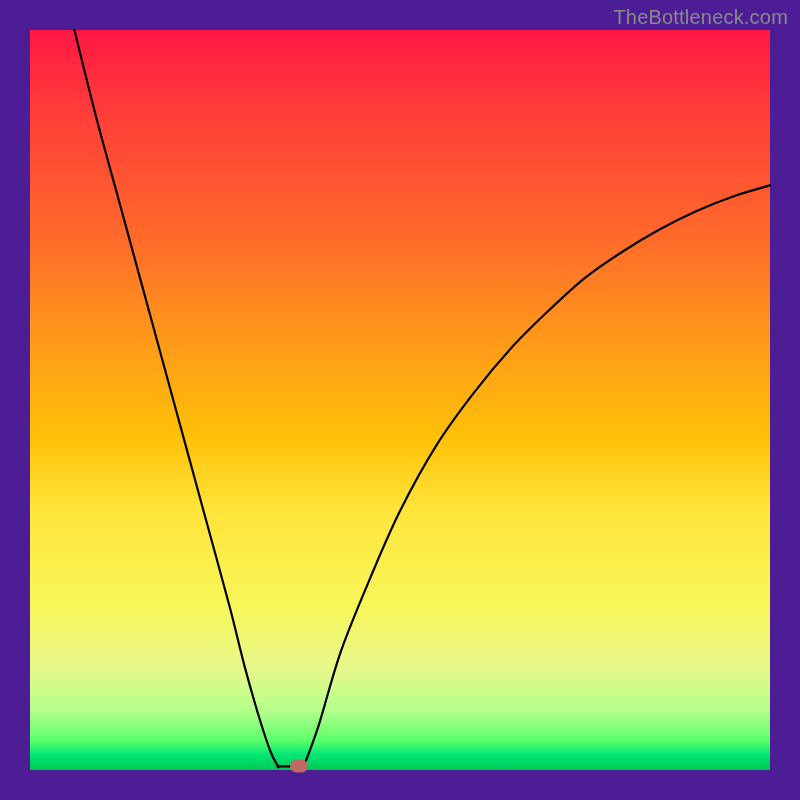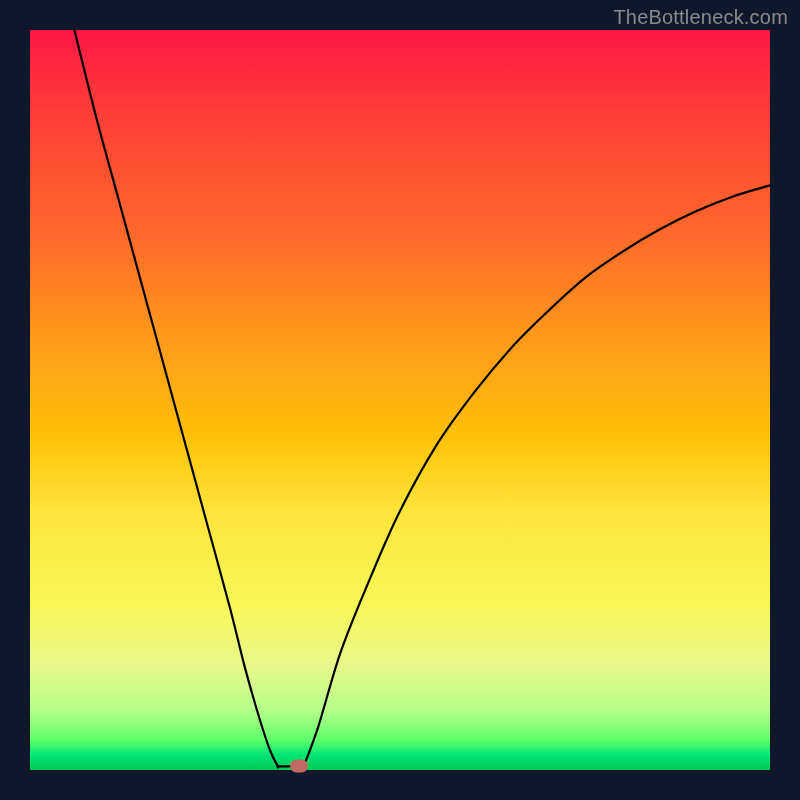--- a/index.html
+++ b/index.html
@@ -8,21 +8,21 @@
     width: 800px;
     height: 800px;
     overflow: hidden;
     background: #000;
     font-family: Arial, Helvetica, sans-serif;
   }
   .frame {
     position: relative;
     width: 800px;
     height: 800px;
-    background: #0f172a;
+    background: #4c1d95;
   }
   .plot {
     position: absolute;
     left: 30px;
     top: 30px;
     width: 740px;
     height: 740px;
     background: linear-gradient(
       to bottom,
       #ff1744 0%,

